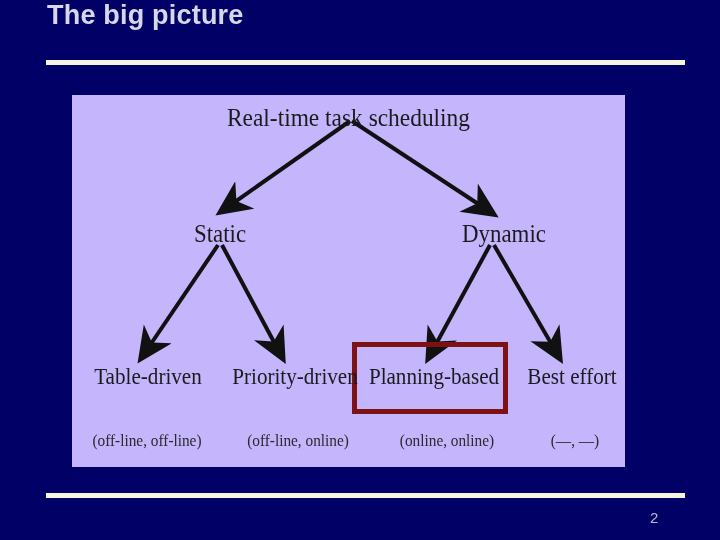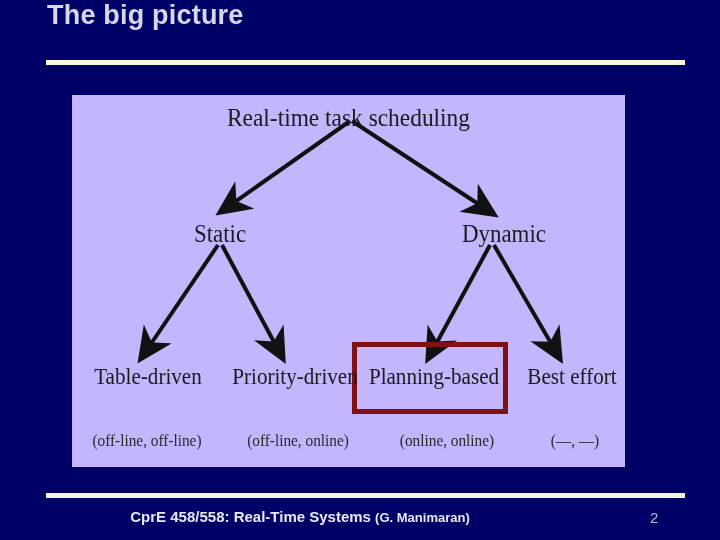--- a/index.html
+++ b/index.html
@@ -193,17 +193,16 @@
 
     <div class="note-label" id="note-table-driven">(off-line, off-line)</div>
     <div class="note-label" id="note-priority-driven">(off-line, online)</div>
     <div class="note-label" id="note-planning-based">(online, online)</div>
     <div class="note-label" id="note-best-effort">(—, —)</div>
 
   </div>
 
   <div id="footer-rule"></div>
 
-  <div id="footer-text"><span>CprE 458/558: Real-Time Systems</span><span> </span><span class="author">(G. Manimaran)</span></div>
 
   <div id="page-number">2</div>
 
 </div>
 
 </body></html>

